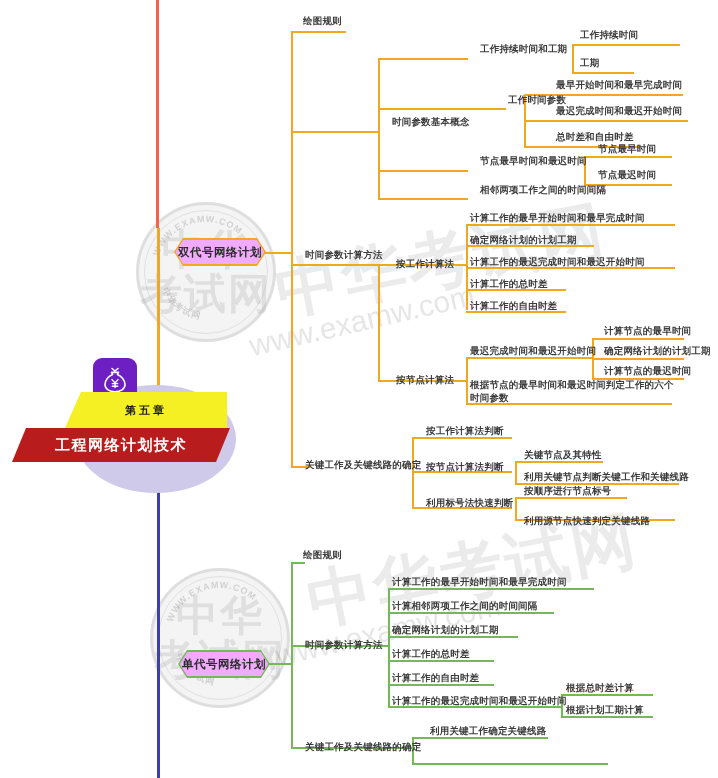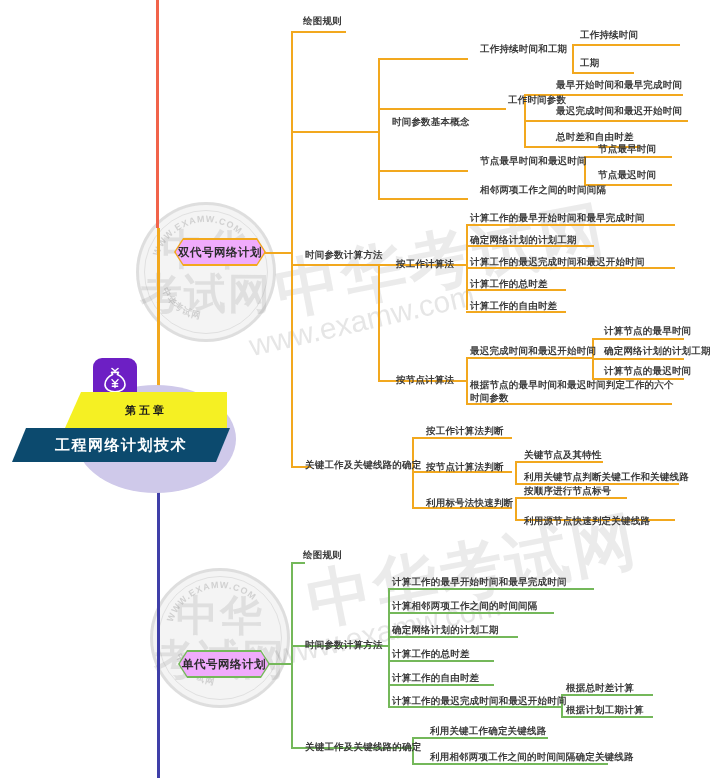--- a/index.html
+++ b/index.html
@@ -119,21 +119,21 @@
     clip-path:polygon(16px 0,100% 0,100% 100%,0 100%);
   }
   #root-banner-yellow .t{
     position:absolute;
     left:0;right:0;top:50%;transform:translateY(-50%);
     text-align:center;
     font-size:11px;font-weight:bold;color:#1b1b1b;letter-spacing:3px;
   }
   #root-banner-purple{
     position:absolute;
-    background:#0c4a6e;
+    background:#b91c1c;
     clip-path:polygon(14px 0,100% 0,calc(100% - 14px) 100%,0 100%);
   }
   #root-banner-purple .t{
     position:absolute;
     left:0;right:0;top:50%;transform:translateY(-50%);
     text-align:center;
     font-size:15px;font-weight:bold;color:#ffffff;letter-spacing:1.5px;
   }
 </style>
 </head>
@@ -318,21 +318,20 @@
   <div class="leaf" style="left:392px;top:599px;">计算相邻两项工作之间的时间间隔</div>
   <div class="leaf" style="left:392px;top:623px;">确定网络计划的计划工期</div>
   <div class="leaf" style="left:392px;top:647px;">计算工作的总时差</div>
   <div class="leaf" style="left:392px;top:671px;">计算工作的自由时差</div>
   <div class="leaf" style="left:392px;top:694px;">计算工作的最迟完成时间和最迟开始时间</div>
   <div class="leaf" style="left:566px;top:681px;">根据总时差计算</div>
   <div class="leaf" style="left:566px;top:703px;">根据计划工期计算</div>
 
   <div class="mid" style="left:305px;top:740px;">关键工作及关键线路的确定</div>
   <div class="leaf" style="left:430px;top:724px;">利用关键工作确定关键线路</div>
-  <div class="leaf" style="left:430px;top:750px;">利用相邻两项工作之间的时间间隔确定关键线路</div>
 
   <div class="hexchip" style="left:174px;top:238px;width:92px;height:28px;background:#f2a81e;">
     <div class="inner">
         <span>双代号网络计划</span>
       </div>
   </div>
 
   <div class="hexchip" style="left:178px;top:650px;width:92px;height:28px;background:#74b85a;">
     <div class="inner">
         <span>单代号网络计划</span>

